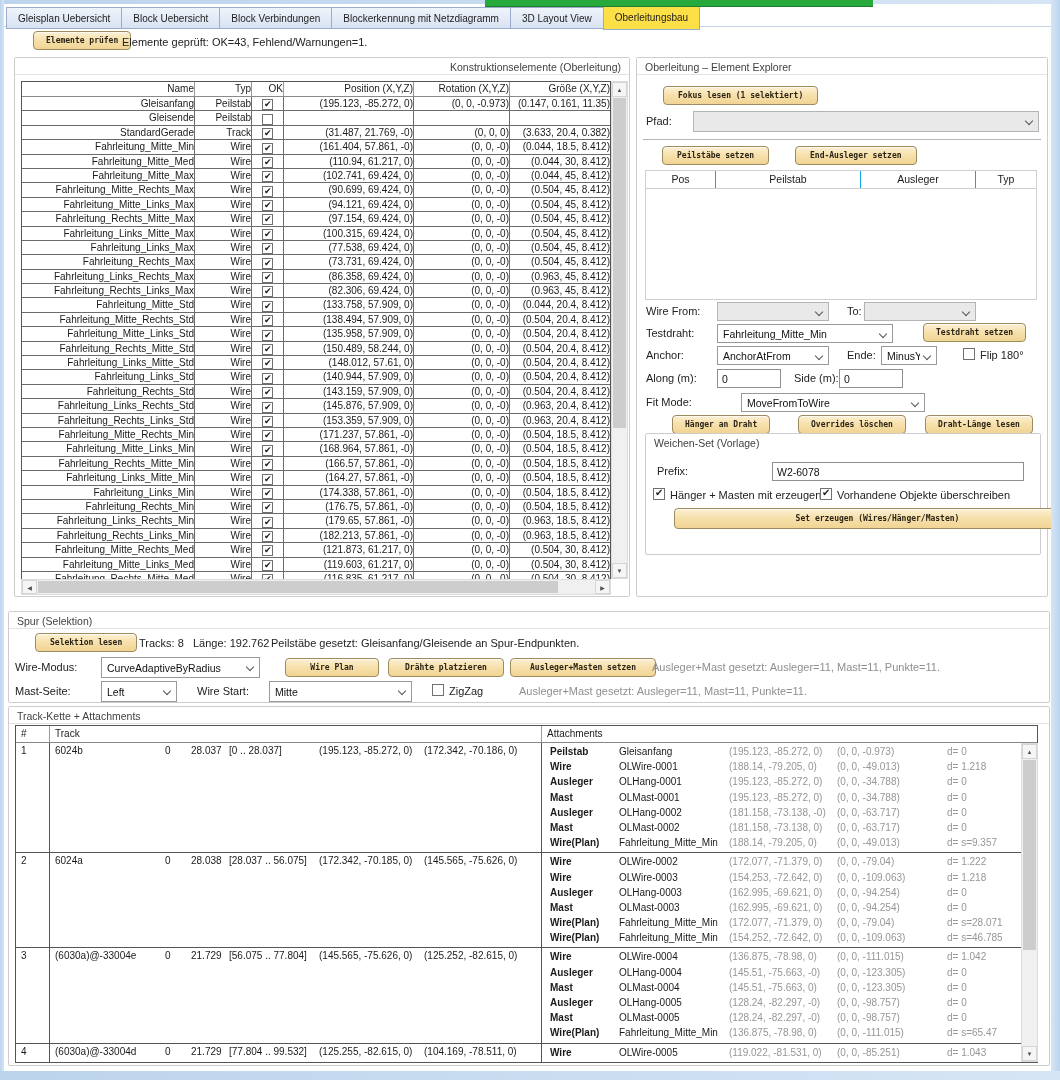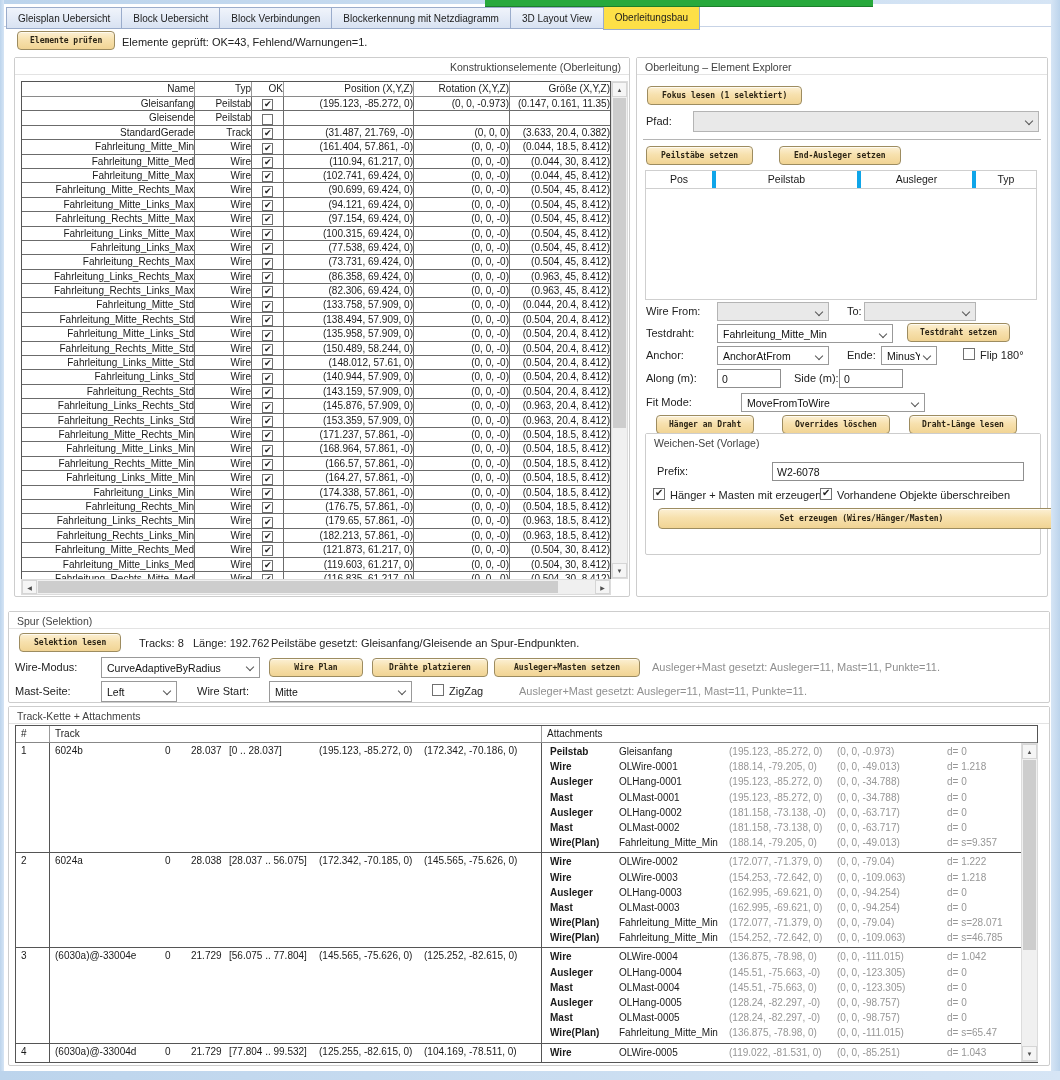--- a/index.html
+++ b/index.html
@@ -21,21 +21,21 @@
          border:1px solid #9aaccb; border-right:none; color:#1c1c1c; white-space:nowrap; cursor:default; }
   .tab:last-child { border-right:1px solid #9aaccb; }
   .tab.active { background:#fde047; position:relative; z-index:12; padding-top:7px; padding-bottom:6px; margin-bottom:-1px; border-right:1px solid #9aaccb; }
   .tabline { position:absolute; left:4px; top:26px; width:1047px; height:1px; background:#c7d3e6; z-index:5; }
 
   
   .btn { position:absolute; display:flex; align-items:center; justify-content:center;
          background:linear-gradient(180deg,#fcf0d4 0%,#f7e1ae 45%,#f1d494 100%);
          border:1px solid #97876036; border:1px solid #9d8c60; border-radius:4px;
          font-family:"DejaVu Sans Mono", monospace; font-weight:bold; font-size:8px; color:#2b2415;
-         box-shadow:inset 0 1px 0 rgba(255,255,255,.65); white-space:nowrap; cursor:pointer; }
+         box-shadow:inset 0 1px 0 rgba(255,255,255,.65); white-space:nowrap; cursor:pointer;margin-left:16px; }
 
   
   .group { position:absolute; border:1px solid #cdcdcd; border-radius:2px; background:#fff; }
   .group-title { position:absolute; left:0; top:0; right:0; height:17px; padding:3px 8px 0 8px;
                  font-size:10.5px; color:#424242; border-bottom:1px solid #e3e3e3; background:#fff; }
 
   
   .combo { position:absolute; height:21px; background:#fff; border:1px solid #999; display:flex; align-items:center;
            padding:0 16px 0 5px; font-size:10.5px; color:#111; cursor:pointer; }
   .combo .chev { position:absolute; right:6px; top:6px; width:6px; height:6px; border-right:1.4px solid #555;
@@ -71,21 +71,21 @@
 
   
   .sb { position:absolute; background:#f0f0f0; border:1px solid #dcdcdc; z-index:3; }
   .sb-btn { position:absolute; background:#f5f5f5; border:1px solid #d5d5d5; color:#505050;
             display:flex; align-items:center; justify-content:center; font-size:6px; cursor:pointer; }
   .sb-thumb { position:absolute; background:#cdcdcd; cursor:pointer; }
 
   
   .mini-table { position:absolute; border:1px solid #cfcfcf; background:#fff; }
   .mini-head { display:grid; grid-template-columns:70px 145px 115px 60px; height:18px; border-bottom:1px solid #cfcfcf; }
-  .mini-head > div { font-size:10.5px; text-align:center; padding-top:2px; border-right:4px solid #0ea5e9; }
+  .mini-head > div { font-size:10.5px; text-align:center; padding-top:2px; border-right:1px solid #0ea5e9; }
   .mini-head > div:last-child { border-right:none; }
   .mini-body { height:110px; }
 
   .sep { position:absolute; height:1px; background:#aaa; }
 
   
   .track-table { position:absolute; left:6px; top:18px; width:1023px; height:338px; border:1px solid #555; background:#fff; overflow:hidden; }
   .track-head { display:grid; grid-template-columns:34px 492px auto; height:17px; border-bottom:1px solid #888; }
   .track-head > div { font-size:10px; padding:2px 0 0 5px; border-right:1px solid #999; }
   .track-head > div:last-child { border-right:none; }

